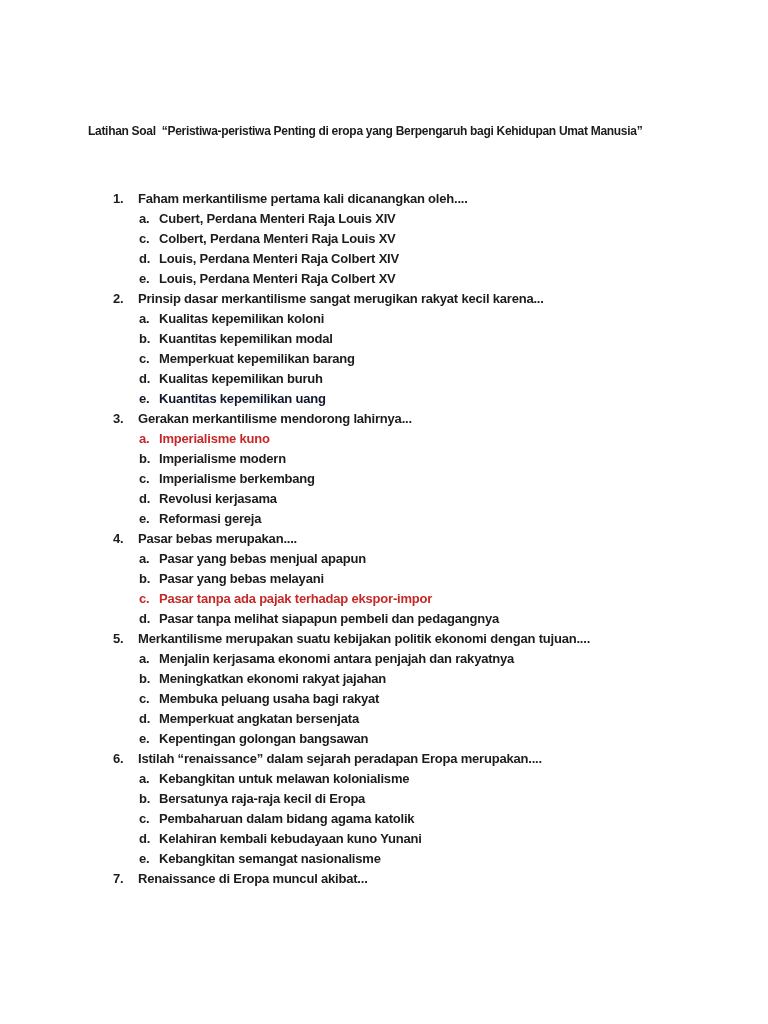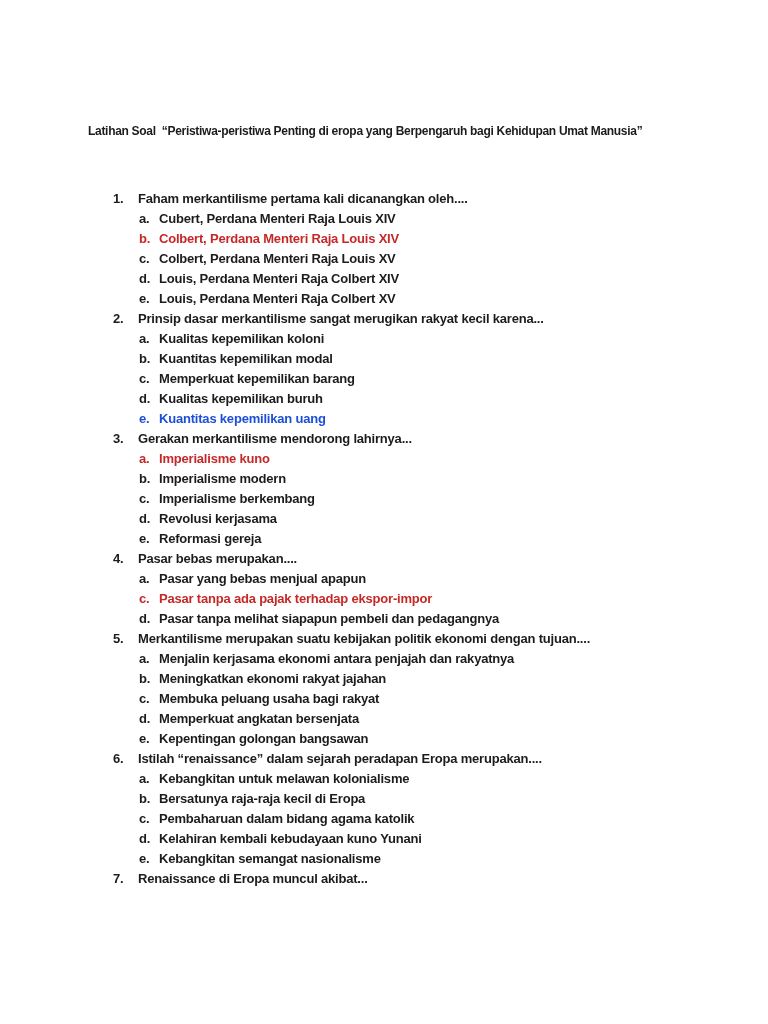--- a/index.html
+++ b/index.html
@@ -45,44 +45,44 @@
 </style>
 </head>
 <body>
 
 <div class="page">
   <div class="doc-title">Latihan Soal  “Peristiwa-peristiwa Penting di eropa yang Berpengaruh bagi Kehidupan Umat Manusia”</div>
   <div class="questions">
       <div>
         <div class="line q-line"><span class="q-num">1.</span><span>Faham merkantilisme pertama kali dicanangkan oleh....</span></div>
         <div class="line opt-line"><span class="opt-letter">a.</span><span>Cubert, Perdana Menteri Raja Louis XIV</span></div>
-        <div class="line opt-line" style="color: rgb(198, 40, 40);"><span class="opt-letter">b.</span><span>Colbert, Perdana Menteri Raja Louis XIV</span></div>
         <div class="line opt-line"><span class="opt-letter">c.</span><span>Colbert, Perdana Menteri Raja Louis XV</span></div>
         <div class="line opt-line"><span class="opt-letter">d.</span><span>Louis, Perdana Menteri Raja Colbert XIV</span></div>
         <div class="line opt-line"><span class="opt-letter">e.</span><span>Louis, Perdana Menteri Raja Colbert XV</span></div>
       </div>
       <div>
         <div class="line q-line"><span class="q-num">2.</span><span>Prinsip dasar merkantilisme sangat merugikan rakyat kecil karena...</span></div>
         <div class="line opt-line"><span class="opt-letter">a.</span><span>Kualitas kepemilikan koloni</span></div>
         <div class="line opt-line"><span class="opt-letter">b.</span><span>Kuantitas kepemilikan modal</span></div>
         <div class="line opt-line"><span class="opt-letter">c.</span><span>Memperkuat kepemilikan barang</span></div>
         <div class="line opt-line"><span class="opt-letter">d.</span><span>Kualitas kepemilikan buruh</span></div>
-        <div class="line opt-line" style="color: #1d4ed8;"><span class="opt-letter">e.</span><span>Kuantitas kepemilikan uang</span></div>
+        <div class="line opt-line" style="color: #0f172a;"><span class="opt-letter">e.</span><span>Kuantitas kepemilikan uang</span></div>
       </div>
       <div>
         <div class="line q-line"><span class="q-num">3.</span><span>Gerakan merkantilisme mendorong lahirnya...</span></div>
         <div class="line opt-line" style="color: rgb(198, 40, 40);"><span class="opt-letter">a.</span><span>Imperialisme kuno</span></div>
         <div class="line opt-line"><span class="opt-letter">b.</span><span>Imperialisme modern</span></div>
         <div class="line opt-line"><span class="opt-letter">c.</span><span>Imperialisme berkembang</span></div>
         <div class="line opt-line"><span class="opt-letter">d.</span><span>Revolusi kerjasama</span></div>
         <div class="line opt-line"><span class="opt-letter">e.</span><span>Reformasi gereja</span></div>
       </div>
       <div>
         <div class="line q-line"><span class="q-num">4.</span><span>Pasar bebas merupakan....</span></div>
         <div class="line opt-line"><span class="opt-letter">a.</span><span>Pasar yang bebas menjual apapun</span></div>
+        <div class="line opt-line"><span class="opt-letter">b.</span><span>Pasar yang bebas melayani</span></div>
         <div class="line opt-line" style="color: rgb(198, 40, 40);"><span class="opt-letter">c.</span><span>Pasar tanpa ada pajak terhadap ekspor-impor</span></div>
         <div class="line opt-line"><span class="opt-letter">d.</span><span>Pasar tanpa melihat siapapun pembeli dan pedagangnya</span></div>
       </div>
       <div>
         <div class="line q-line"><span class="q-num">5.</span><span>Merkantilisme merupakan suatu kebijakan politik ekonomi dengan tujuan....</span></div>
         <div class="line opt-line"><span class="opt-letter">a.</span><span>Menjalin kerjasama ekonomi antara penjajah dan rakyatnya</span></div>
         <div class="line opt-line"><span class="opt-letter">b.</span><span>Meningkatkan ekonomi rakyat jajahan</span></div>
         <div class="line opt-line"><span class="opt-letter">c.</span><span>Membuka peluang usaha bagi rakyat</span></div>
         <div class="line opt-line"><span class="opt-letter">d.</span><span>Memperkuat angkatan bersenjata</span></div>
         <div class="line opt-line"><span class="opt-letter">e.</span><span>Kepentingan golongan bangsawan</span></div>

